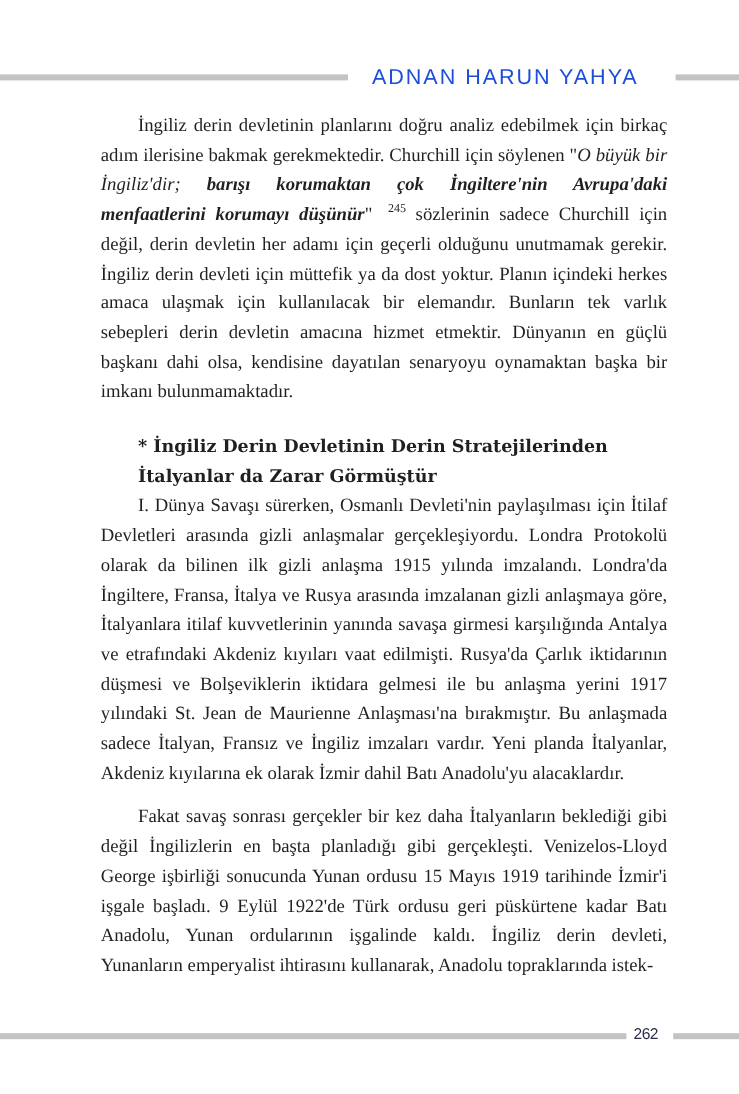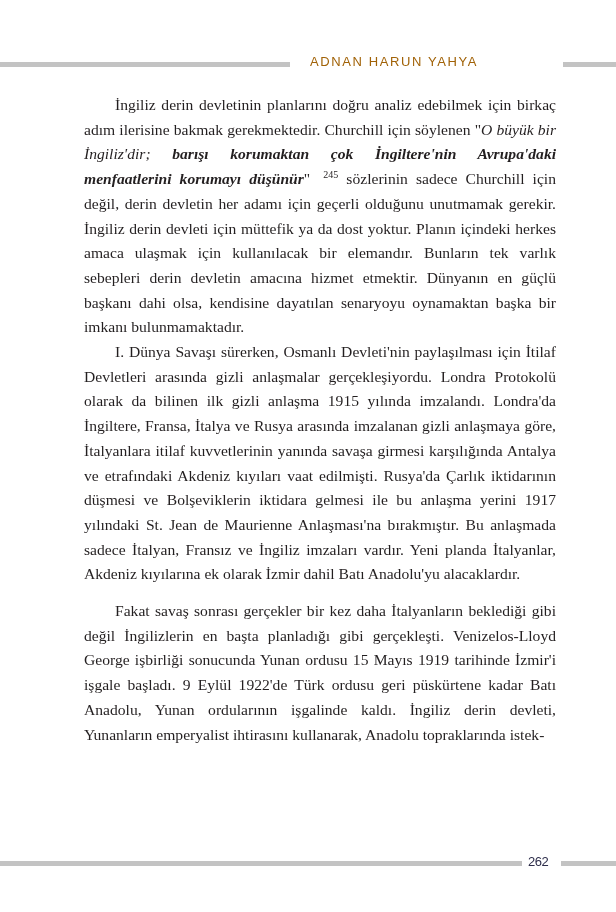--- a/index.html
+++ b/index.html
@@ -1,38 +1,39 @@
 <!DOCTYPE html>
 <html><head>
 <meta charset="utf-8">
 <style>
   html, body { margin:0; padding:0; background:#ffffff; }
   body { width:616px; height:912px; position:relative; overflow:hidden; font-family:"DejaVu Serif", serif; color:#231f20; }
   .hdr-bar-left { position:absolute; left:0; top:62px; width:290px; height:5px; background:#c3c3c3; }
-  .hdr-title { position:absolute; left:310px; top:54px; font-family:"Liberation Sans", sans-serif; font-size:13px; letter-spacing:1.6px; color:#a16207; }
+  .hdr-title { position:absolute; left:310px; top:54px; font-family:"Liberation Sans", sans-serif; font-size:18px; letter-spacing:1.6px; color:#1d4ed8; }
   .hdr-bar-right { position:absolute; left:563px; top:62px; width:53px; height:5px; background:#c3c3c3; }
   .content { position:absolute; left:84px; top:93px; width:472px; font-family:"Liberation Serif", serif; font-size:15.6px; line-height:24.7px; text-align:justify; }
   .content p { margin:0; text-indent:31px; }
   .content p.gap { margin-top:12px; }
   .content h3 { margin:21px 0 0 0; padding-left:31px; font-family:"DejaVu Serif", serif; font-weight:bold; font-size:14.6px; line-height:24.7px; text-align:left; }
   sup { font-size:10px; vertical-align:super; line-height:0;padding-left:13px; }
   .ftr-bar-left { position:absolute; left:0; top:861px; width:522px; height:5px; background:#c3c3c3; }
   .ftr-num { position:absolute; left:528px; top:854px; font-family:"Liberation Sans", sans-serif; font-size:13px; color:#2d2d4a; letter-spacing:-0.5px; }
   .ftr-bar-right { position:absolute; left:561px; top:861px; width:55px; height:5px; background:#c3c3c3; }
 </style>
 </head>
 <body>
 
 <div class="hdr-bar-left"></div>
 <div class="hdr-title">ADNAN HARUN YAHYA</div>
 <div class="hdr-bar-right"></div>
 
 <div class="content">
   <p><span>İngiliz derin devletinin planlarını doğru analiz edebilmek için birkaç adım ilerisine bakmak gerekmektedir. Churchill için söylenen "</span><i>O büyük bir İngiliz'dir; </i><b><i>barışı korumaktan çok İngiltere'nin Avrupa'daki menfaatlerini korumayı düşünür</i></b><span>"</span><sup>245</sup><span> sözlerinin sadece Churchill için değil, derin devletin her adamı için geçerli olduğunu unutmamak gerekir. İngiliz derin devleti için müttefik ya da dost yoktur. Planın içindeki herkes amaca ulaşmak için kullanılacak bir elemandır. Bunların tek varlık sebepleri derin devletin amacına hizmet etmektir. Dünyanın en güçlü başkanı dahi olsa, kendisine dayatılan senaryoyu oynamaktan başka bir imkanı bulunmamaktadır.</span></p>
 
+  <h3>* İngiliz Derin Devletinin Derin Stratejilerinden İtalyanlar da Zarar Görmüştür</h3>
 
   <p>I. Dünya Savaşı sürerken, Osmanlı Devleti'nin paylaşılması için İtilaf Devletleri arasında gizli anlaşmalar gerçekleşiyordu. Londra Protokolü olarak da bilinen ilk gizli anlaşma 1915 yılında imzalandı. Londra'da İngiltere, Fransa, İtalya ve Rusya arasında imzalanan gizli anlaşmaya göre, İtalyanlara itilaf kuvvetlerinin yanında savaşa girmesi karşılığında Antalya ve etrafındaki Akdeniz kıyıları vaat edilmişti. Rusya'da Çarlık iktidarının düşmesi ve Bolşeviklerin iktidara gelmesi ile bu anlaşma yerini 1917 yılındaki St. Jean de Maurienne Anlaşması'na bırakmıştır. Bu anlaşmada sadece İtalyan, Fransız ve İngiliz imzaları vardır. Yeni planda İtalyanlar, Akdeniz kıyılarına ek olarak İzmir dahil Batı Anadolu'yu alacaklardır.</p>
 
   <p class="gap">Fakat savaş sonrası gerçekler bir kez daha İtalyanların beklediği gibi değil İngilizlerin en başta planladığı gibi gerçekleşti. Venizelos-Lloyd George işbirliği sonucunda Yunan ordusu 15 Mayıs 1919 tarihinde İzmir'i işgale başladı. 9 Eylül 1922'de Türk ordusu geri püskürtene kadar Batı Anadolu, Yunan ordularının işgalinde kaldı. İngiliz derin devleti, Yunanların emperyalist ihtirasını kullanarak, Anadolu topraklarında istek-</p>
 </div>
 
 <div class="ftr-bar-left"></div>
 <div class="ftr-num">262</div>
 <div class="ftr-bar-right"></div>
 

